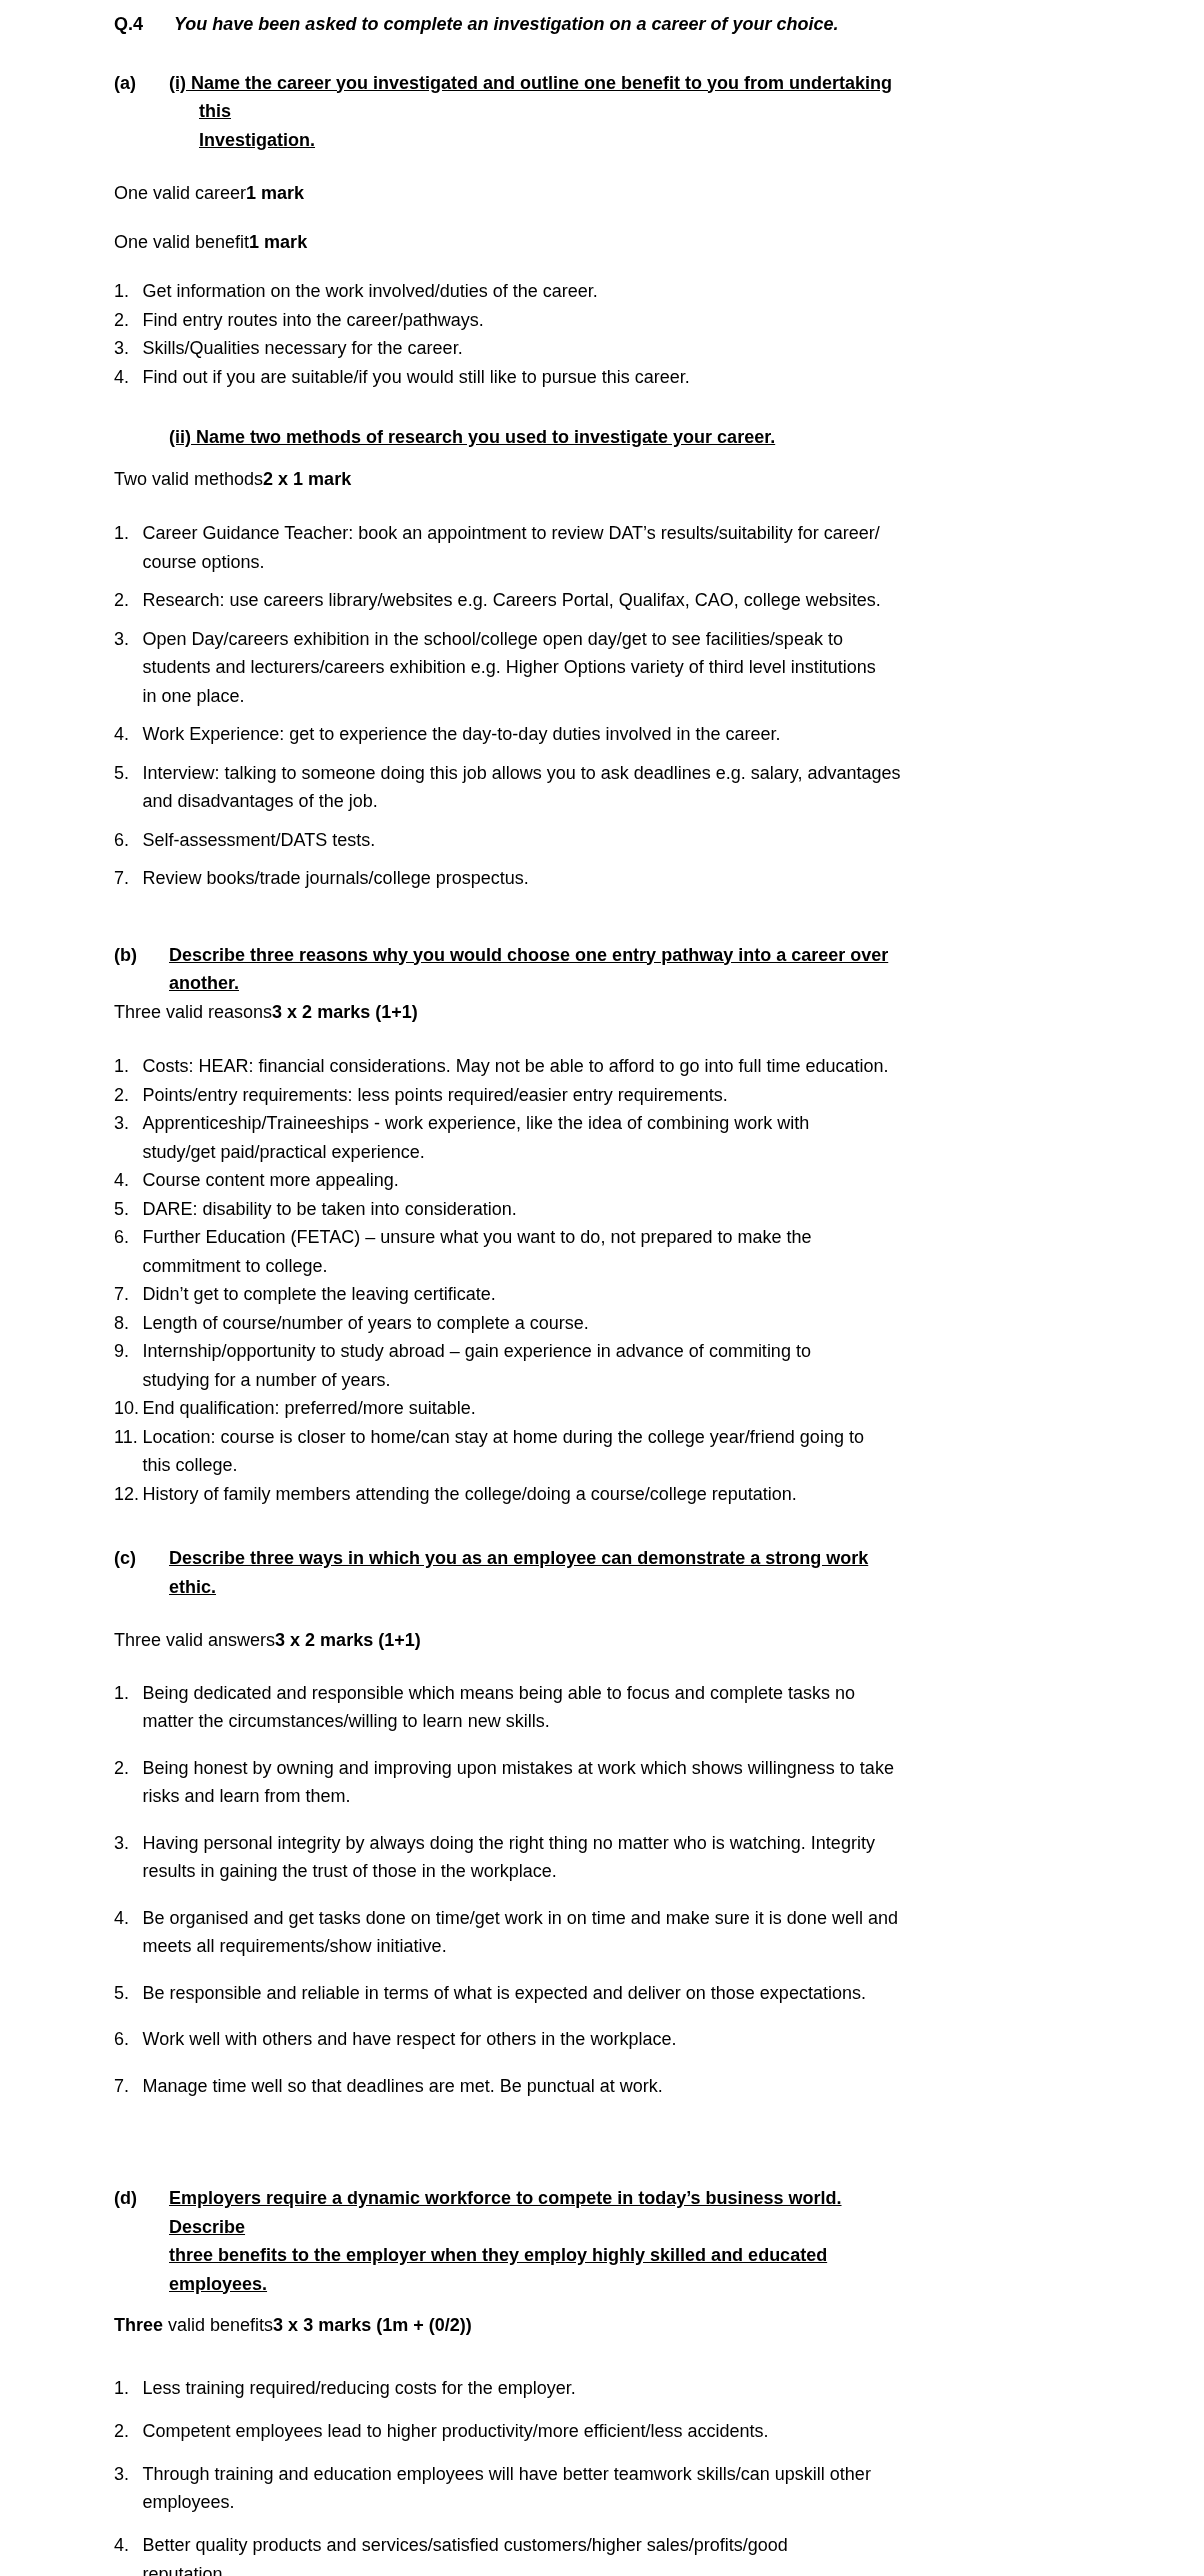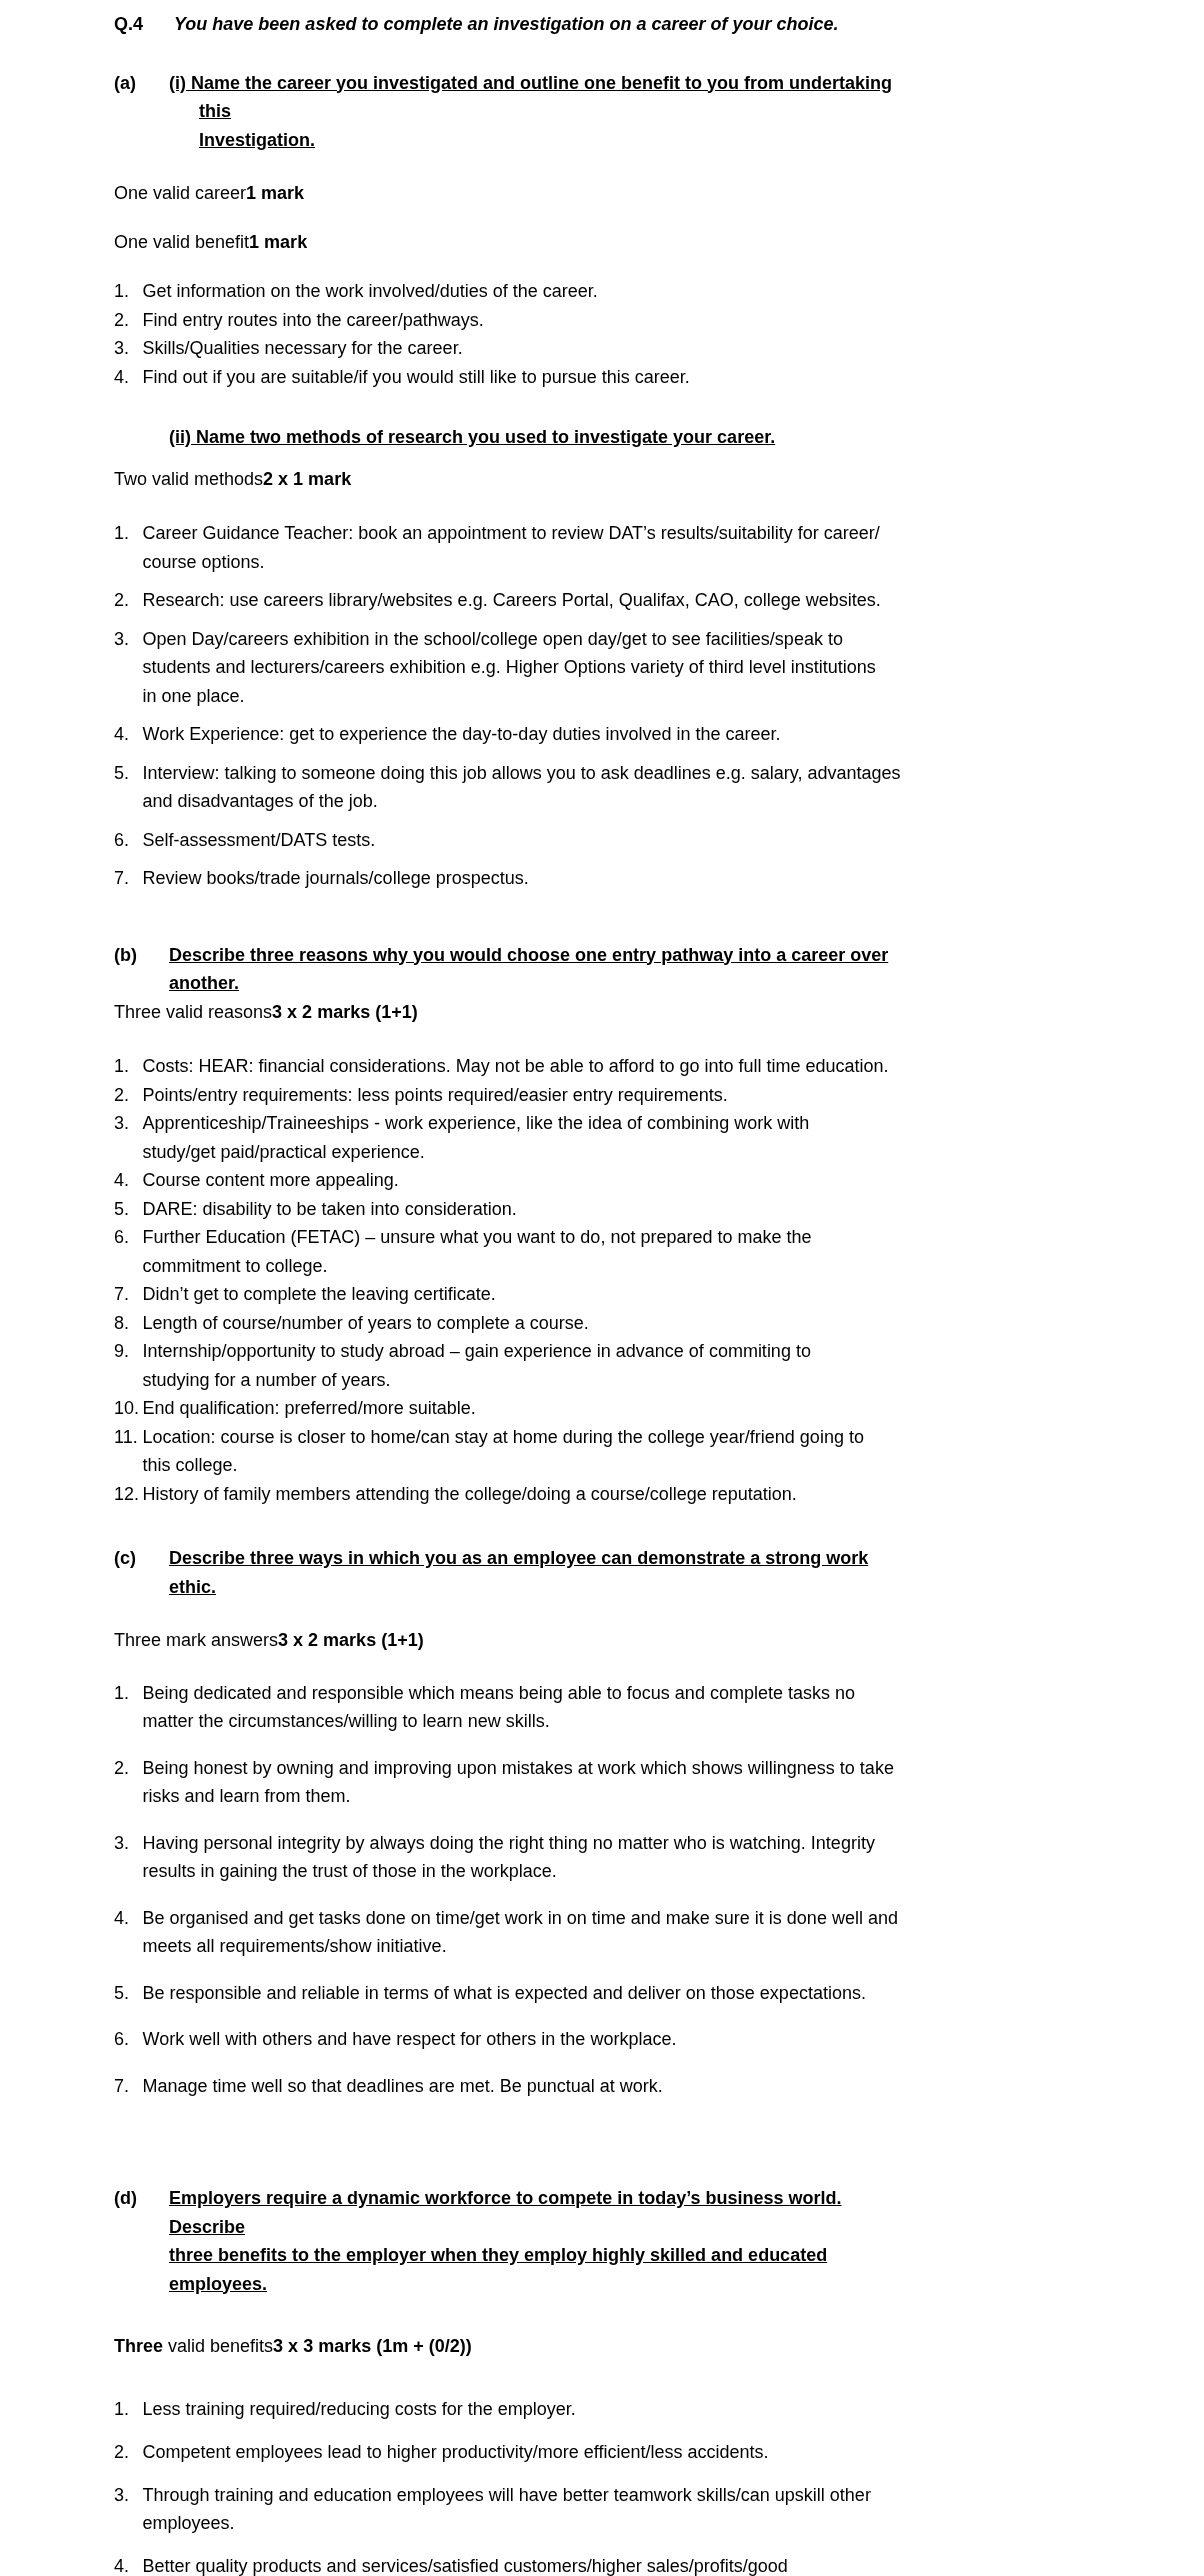--- a/index.html
+++ b/index.html
@@ -191,21 +191,21 @@
         <span class="item-text">History of family members attending the college/doing a course/college reputation.</span>
       </li>
   </ol>
 
   <div class="part-heading" style="margin-top:36px">
     <span class="part-label">(c)</span>
     <span class="part-text">Describe three ways in which you as an employee can demonstrate a strong work ethic.</span>
   </div>
 
   <div class="mark-row" style="margin-top:24.5px">
-    <span class="mark-label">Three mark answers</span>
+    <span class="mark-label">Three valid answers</span>
     <span class="mark-value">3 x 2 marks (1+1)</span>
   </div>
 
   <ol class="q-list gap27" style="margin-top:24.5px">
     <li class="q-item">
         <span class="num">1.</span>
         <span class="item-text">Being dedicated and responsible which means being able to focus and complete tasks no
 matter the circumstances/willing to learn new skills.</span>
       </li>
     <li class="q-item">
@@ -236,21 +236,21 @@
         <span class="item-text">Manage time well so that deadlines are met.  Be punctual at work.</span>
       </li>
   </ol>
 
   <div class="part-heading" style="margin-top:84px">
     <span class="part-label">(d)</span>
     <span class="part-text">Employers require a dynamic workforce to compete in today’s business world. Describe
 three benefits to the employer when they employ highly skilled and educated employees.</span>
   </div>
 
-  <div class="mark-row" style="margin-top:34px">
+  <div class="mark-row" style="margin-top:13px">
     <span class="mark-label"><span class="bold">Three</span><span> valid benefits</span></span>
     <span class="mark-value">3 x 3 marks (1m + (0/2))</span>
   </div>
 
   <ol class="q-list gap22" style="margin-top:34px">
     <li class="q-item">
         <span class="num">1.</span>
         <span class="item-text">Less training required/reducing costs for the employer.</span>
       </li>
     <li class="q-item">

